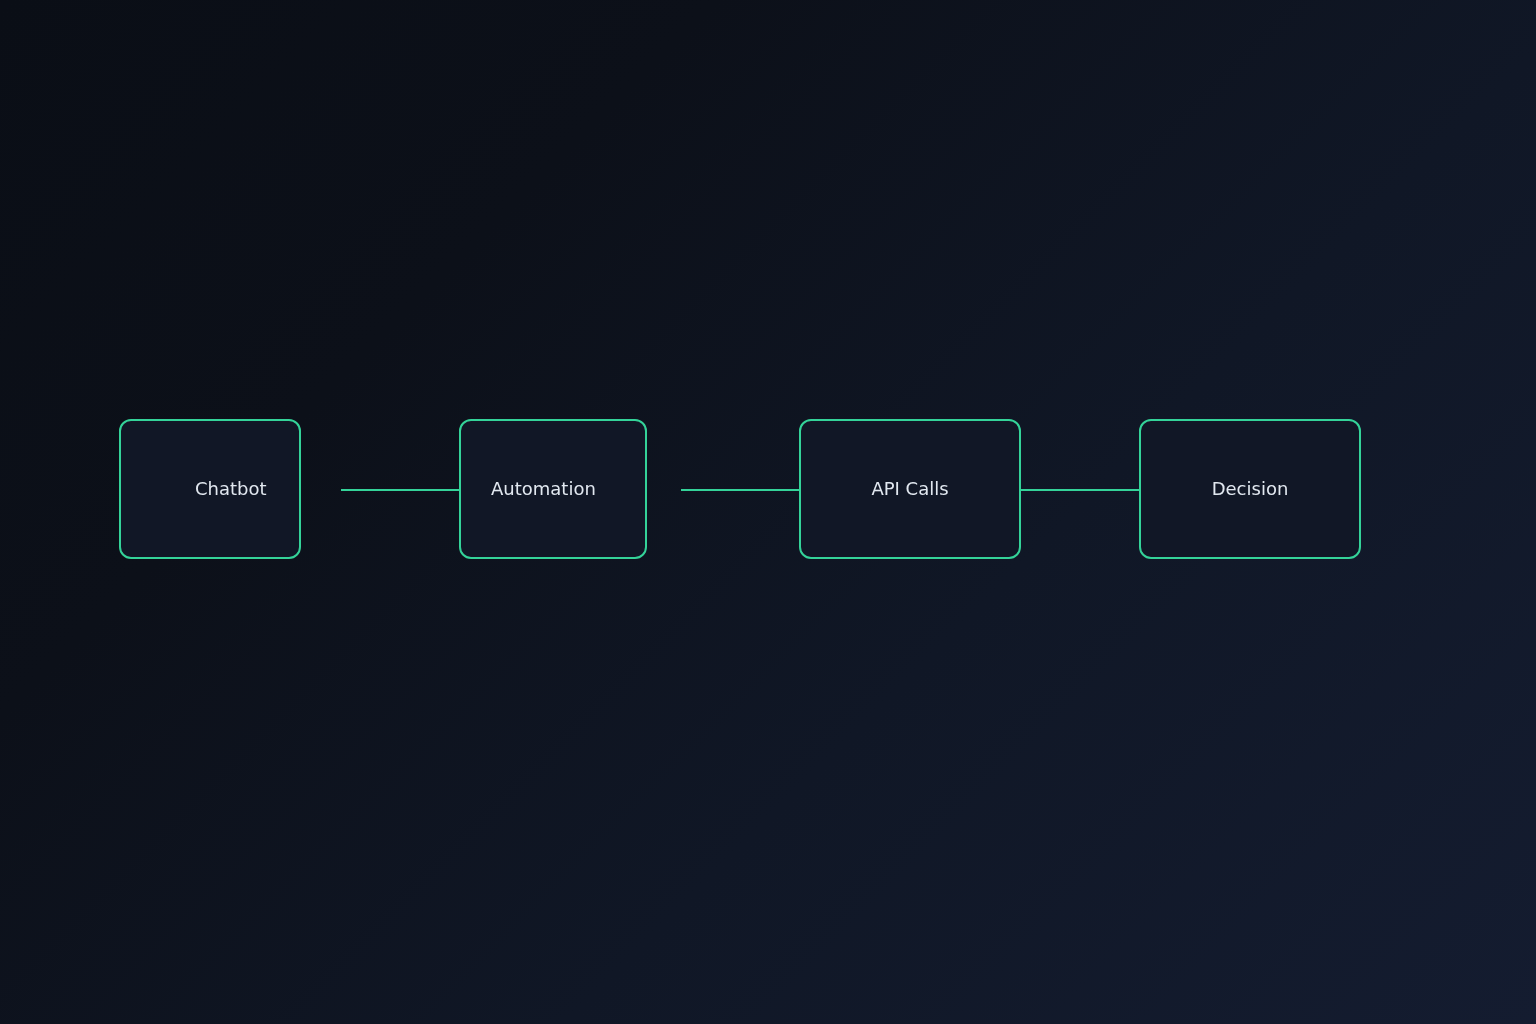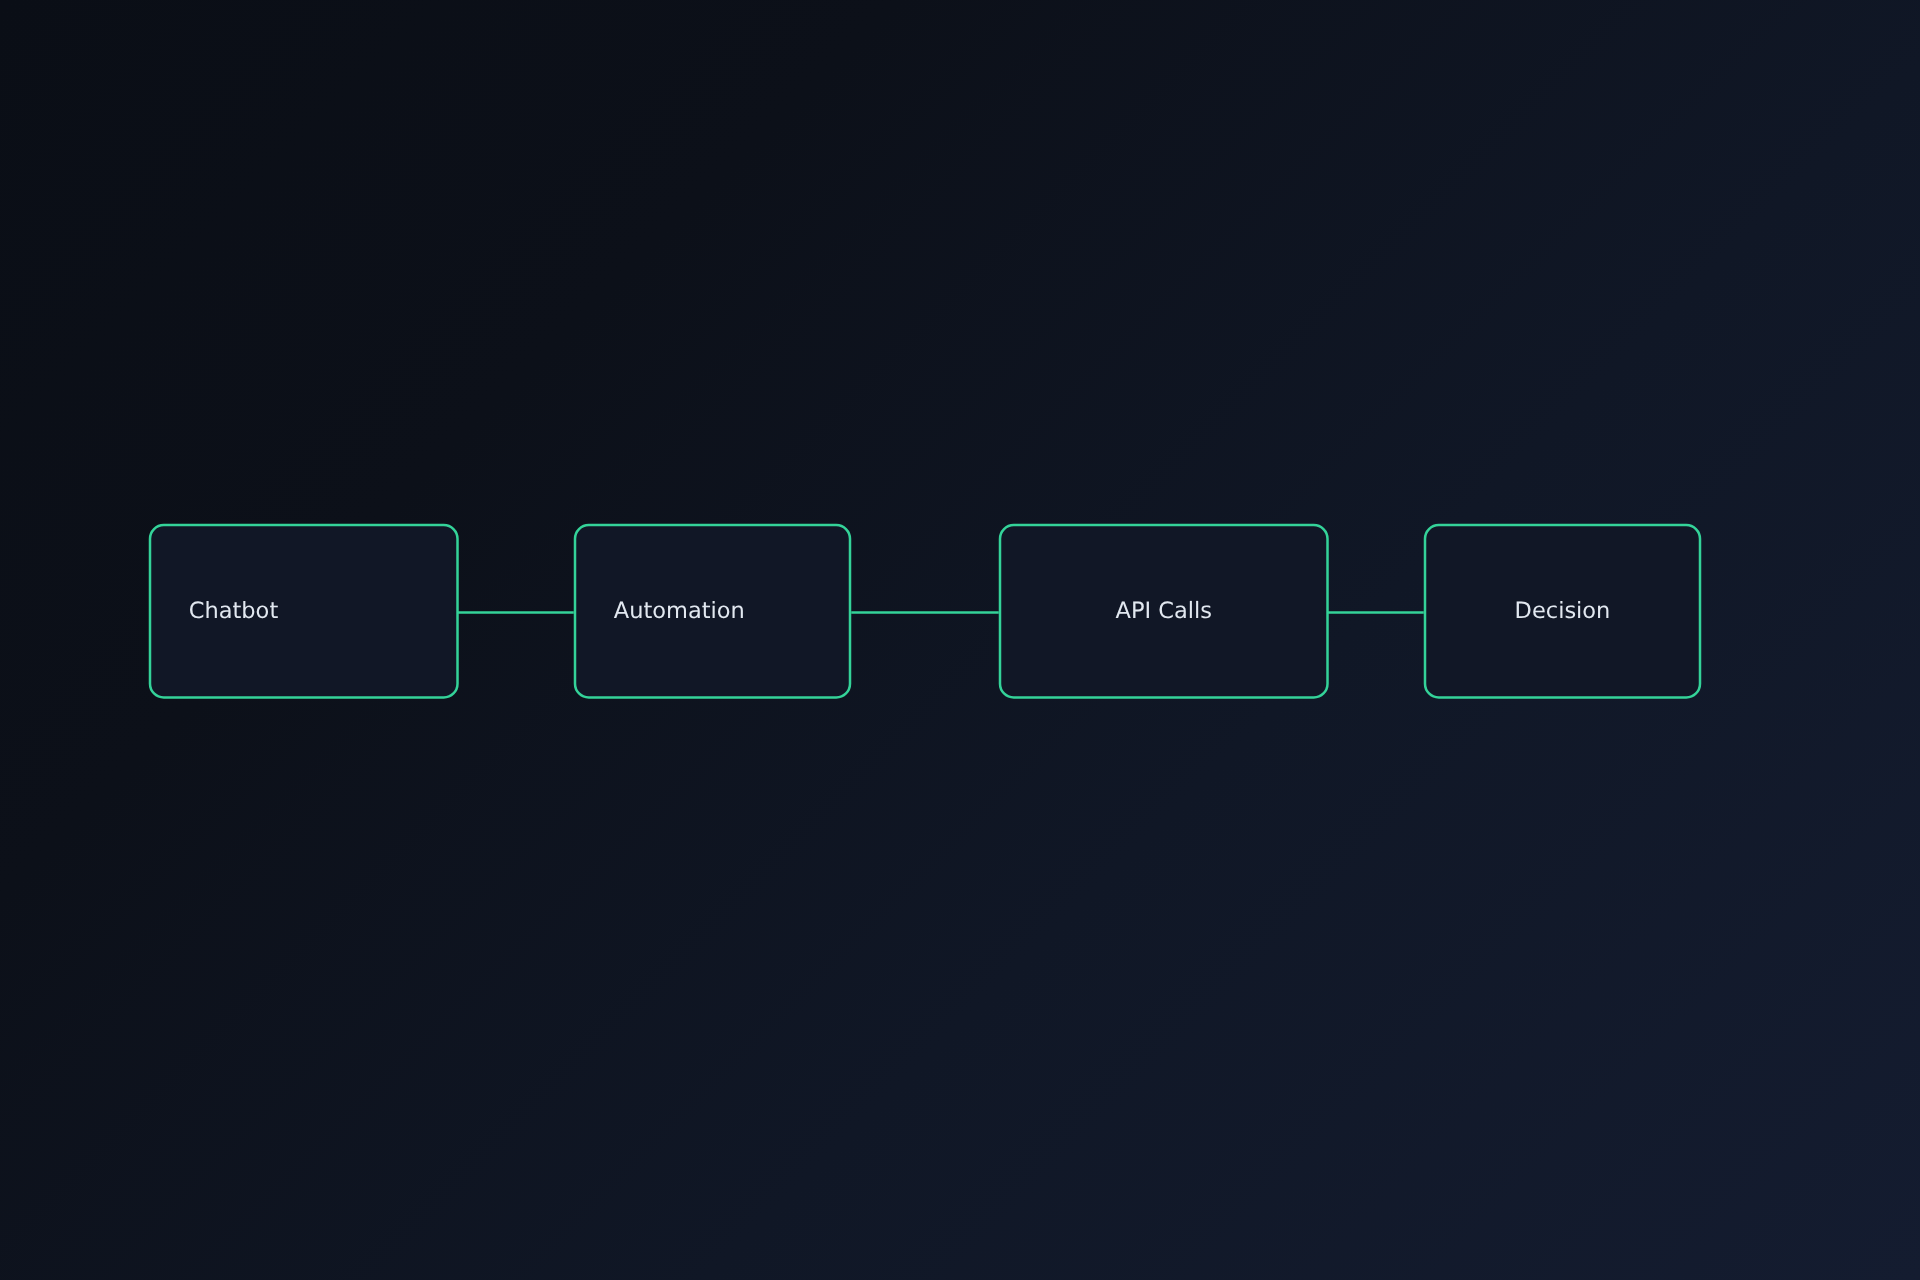--- a/index.html
+++ b/index.html
@@ -92,27 +92,27 @@
 
   <div id="flow">
 
     <svg id="edge-layer" viewBox="0 0 1536 1024" width="1536" height="1024" xmlns="http://www.w3.org/2000/svg">
         <line x1="341" y1="490" x2="459" y2="490" stroke="#34d399" stroke-width="2" stroke-linecap="butt"></line>
         <line x1="681" y1="490" x2="799" y2="490" stroke="#34d399" stroke-width="2" stroke-linecap="butt"></line>
         <line x1="1021" y1="490" x2="1139" y2="490" stroke="#34d399" stroke-width="2" stroke-linecap="butt"></line>
       </svg>
 
     <div id="node-layer">
-        <div class="flow-node" style="left: 119px; top: 419px; width: 248px; height: 140px; border-radius: 12px;">
+        <div class="flow-node" style="left: 119px; top: 419px; width: 182px; height: 140px; border-radius: 12px; padding-left: 44px;">
           <span class="flow-node-label">Chatbot</span>
         </div>
-        <div class="flow-node" style="left: 459px; top: 419px; width: 222px; height: 140px; border-radius: 12px;">
+        <div class="flow-node" style="left: 459px; top: 419px; width: 188px; height: 140px; border-radius: 12px;">
           <span class="flow-node-label">Automation</span>
         </div>
-        <div class="flow-node center-label" style="left: 799px; top: 419px; width: 264px; height: 140px; border-radius: 12px;">
+        <div class="flow-node center-label" style="left: 799px; top: 419px; width: 222px; height: 140px; border-radius: 12px;">
           <span class="flow-node-label">API Calls</span>
         </div>
         <div class="flow-node center-label" style="left: 1139px; top: 419px; width: 222px; height: 140px; border-radius: 12px;">
           <span class="flow-node-label">Decision</span>
         </div>
       </div>
 
   </div>
 
 </div>

